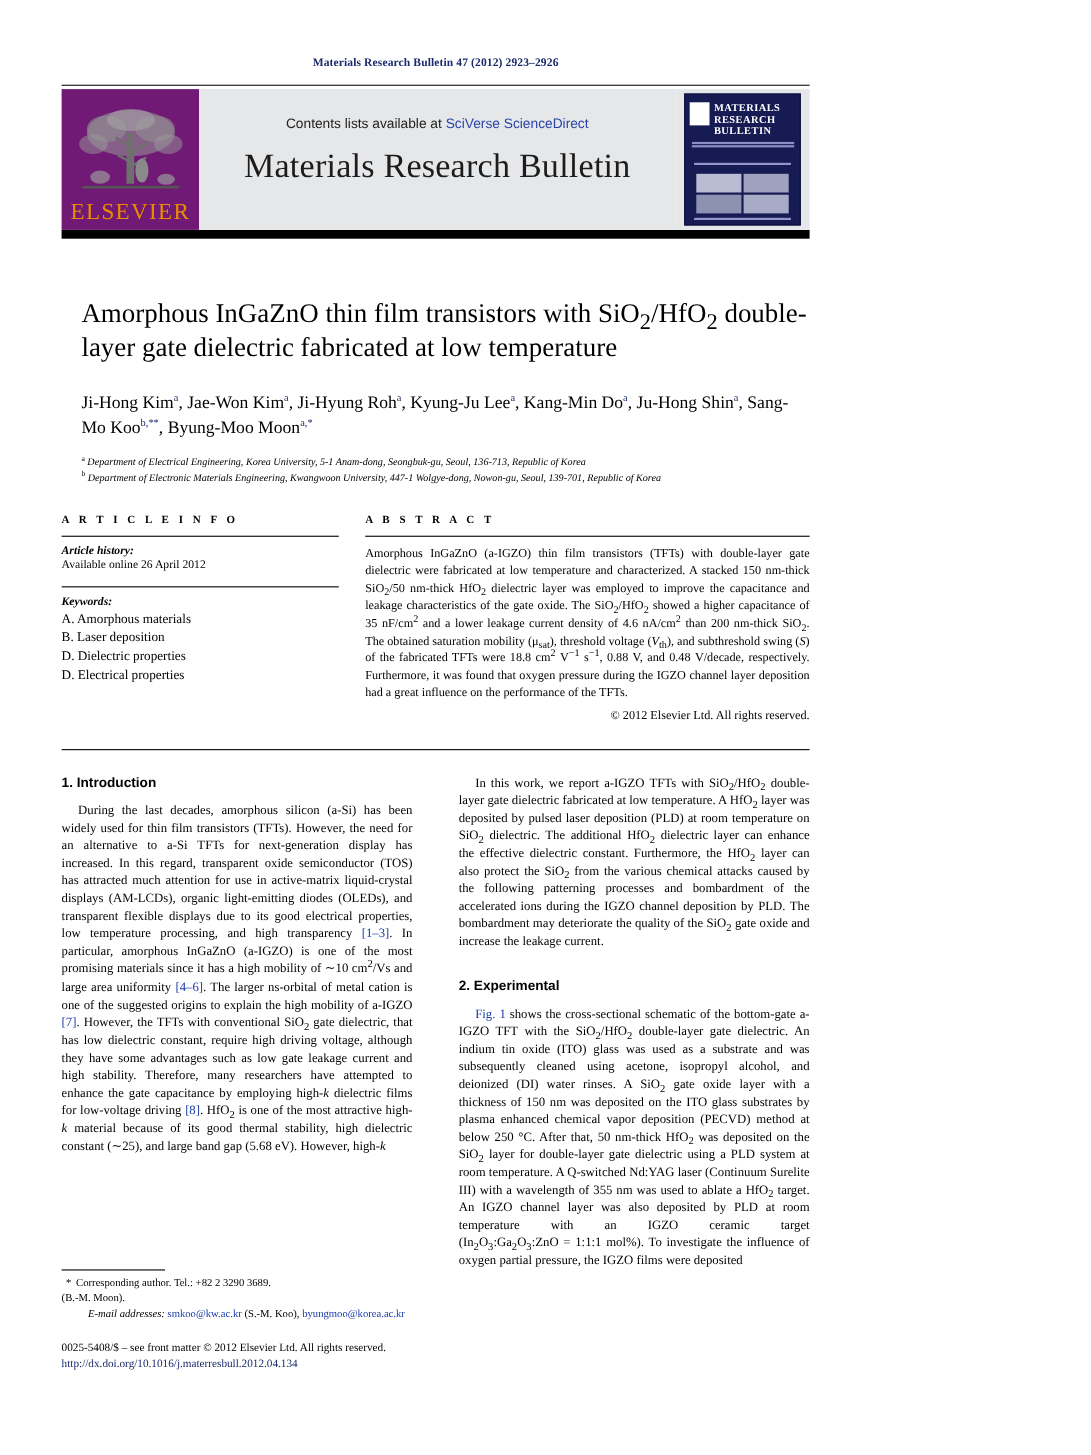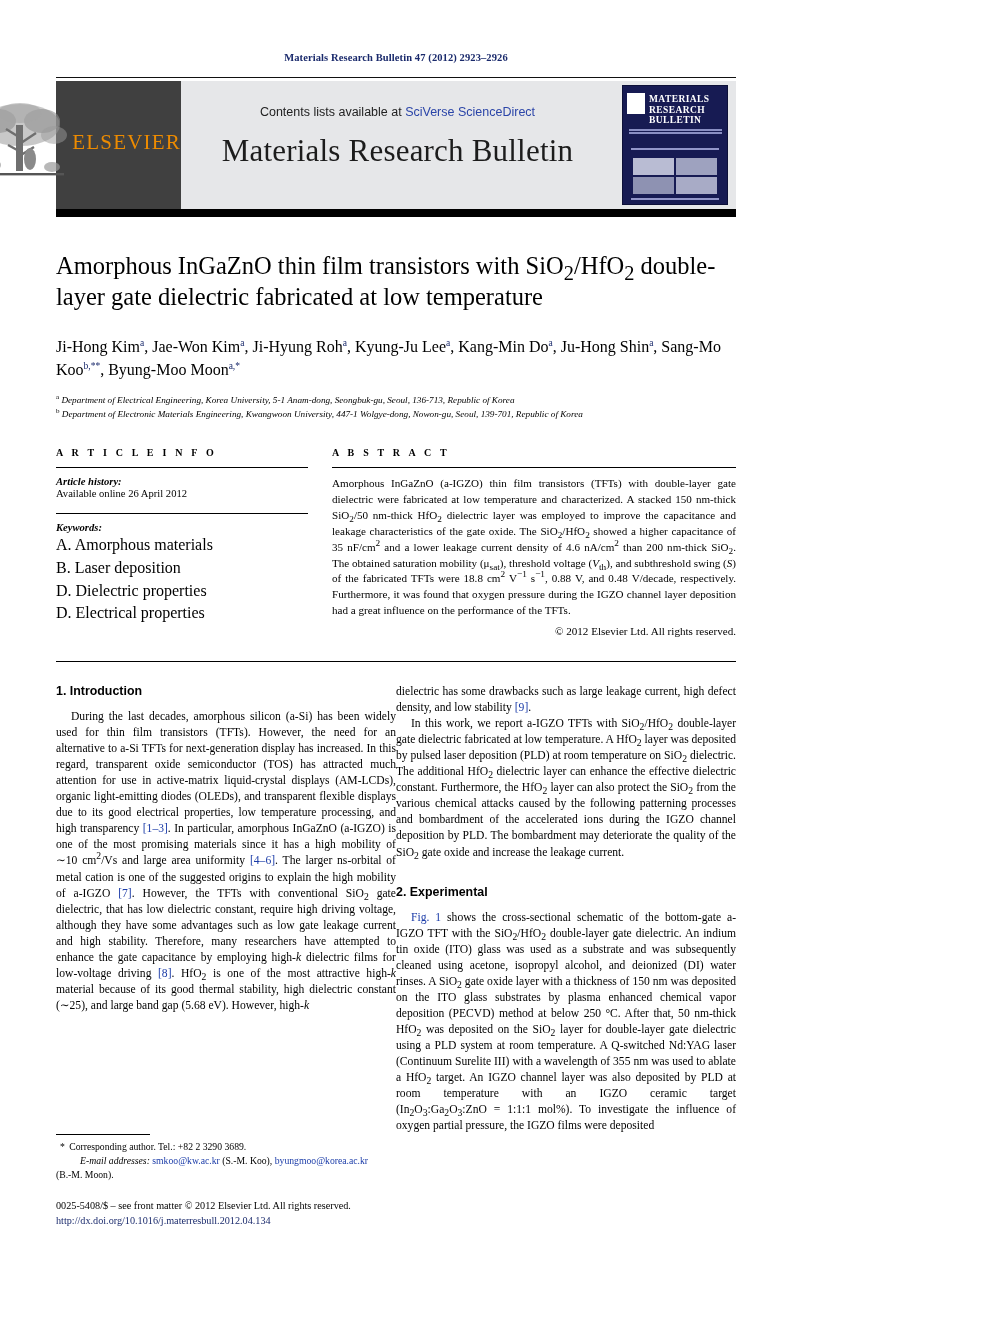--- a/index.html
+++ b/index.html
@@ -40,24 +40,25 @@
   .masthead {
     display: flex;
     align-items: stretch;
     height: 128px;
     margin-top: 3px;
   }
   .elsevier-logo {
     width: 125px;
     flex: 0 0 125px;
     display: flex;
+    flex-direction: column;
     align-items: center;
     justify-content: flex-end;
     padding-bottom: 6px;
-    background: #404040;
+    background: #701a75;
   }
   .tree-wrap { width: 104px; height: 86px; }
   .elsevier-word {
     font-family: "Liberation Serif", serif;
     color: #ED8B00;
     font-size: 21px;
     letter-spacing: 1.2px;
     line-height: 1;
     margin-top: 1px;
   }
@@ -142,21 +143,21 @@
   .cover-foot {
     position:absolute; bottom:4px; left:8px; right:8px; height:1.6px; background:#9296c9;
   }
   .black-bar {
     height: 8px;
     background: #000;
     margin-top: 0;
   }
 
   
-  .title-block { padding-top: 34px; }
+  .title-block { padding-top: 54px; margin-left: 18px; }
   .art-title {
     font-family: "Liberation Serif", serif;
     font-size: 24.5px;
     line-height: 1.26;
     font-weight: normal;
     margin: 0 0 22px 0;
     max-width: 830px;
   }
   .authors {
     font-size: 16px;
@@ -187,37 +188,38 @@
     font-size: 10px;
     letter-spacing: 3.2px;
     margin-bottom: 9px;
   }
   .hr-thin { border-top: 1px solid #000; margin: 0 0 8px 0; }
   .hist-label, .kw-label {
     font-style: italic; font-weight: bold; font-size: 10.6px; margin:0;
   }
   .hist-val { font-size: 10.6px; margin: 1px 0 0 0; }
   .hr-gap { margin-top: 14px; }
-  .kw-list { margin: 1px 0 0 0; font-size: 16px; line-height: 1.42; }
+  .kw-list { margin: 1px 0 0 0; font-size: 12px; line-height: 1.42; }
   .abstract-text {
     font-size: 11.1px;
     line-height: 1.43;
     text-align: justify;
     margin: 0;
   }
   .copyright {
     text-align: right;
     font-size: 11.1px;
     margin-top: 6px;
   }
 
   
   .body-rule { border-top: 1px solid #000; margin-top: 24px; }
   .body-cols {
     display: flex;
+    gap: 42px;
     margin-top: 22px;
   }
   .bcol { flex: 1 1 0; position: relative; }
   .h2 {
     font-family: "Liberation Sans", sans-serif;
     font-size: 12.4px;
     font-weight: bold;
     margin: 0 0 11px 0;
   }
   .h2.spaced { margin-top: 24px; }
@@ -356,32 +358,31 @@
 
   <div class="body-cols">
 
     <div class="bcol" style="height:545px;">
       <h2 class="h2">1. Introduction</h2>
       <p class="body">During the last decades, amorphous silicon (a-Si) has been widely used for thin film transistors (TFTs). However, the need for an alternative to a-Si TFTs for next-generation display has increased. In this regard, transparent oxide semiconductor (TOS) has attracted much attention for use in active-matrix liquid-crystal displays (AM-LCDs), organic light-emitting diodes (OLEDs), and transparent flexible displays due to its good electrical properties, low temperature processing, and high transparency <span class="ref">[1–3]</span>. In particular, amorphous InGaZnO (a-IGZO) is one of the most promising materials since it has a high mobility of ∼10&nbsp;cm<sup>2</sup>/Vs and large area uniformity <span class="ref">[4–6]</span>. The larger ns-orbital of metal cation is one of the suggested origins to explain the high mobility of a-IGZO <span class="ref">[7]</span>. However, the TFTs with conventional SiO<sub>2</sub> gate dielectric, that has low dielectric constant, require high driving voltage, although they have some advantages such as low gate leakage current and high stability. Therefore, many researchers have attempted to enhance the gate capacitance by employing high-<i>k</i> dielectric films for low-voltage driving <span class="ref">[8]</span>. HfO<sub>2</sub> is one of the most attractive high-<i>k</i> material because of its good thermal stability, high dielectric constant (∼25), and large band gap (5.68&nbsp;eV). However, high-<i>k</i></p>
 
       <div class="footnotes">
         <div class="fn-rule"></div>
         <p class="fn"><span class="star">*</span>&nbsp; <span>Corresponding author. Tel.: +82 2 3290 3689.</span></p>
+        <p class="fn" style="text-indent:0; padding-left:0;"><span>(B.-M. Moon).</span></p>
         <p class="fn" style="text-indent:0; padding-left:24px;"><em>E-mail addresses:</em> <span class="mail">smkoo@kw.ac.kr</span> <span>(S.-M. Koo),</span> <span class="mail">byungmoo@korea.ac.kr</span></p>
-        <p class="fn" style="text-indent:0; padding-left:0;"><span>(B.-M. Moon).</span></p>
 
         <div class="issn-block">
           <p class="issn">0025-5408/$ – see front matter © 2012 Elsevier Ltd. All rights reserved.</p>
           <p class="issn doi">http://dx.doi.org/10.1016/j.materresbull.2012.04.134</p>
         </div>
       </div>
     </div>
 
     <div class="bcol">
-      <p class="body noindent">dielectric has some drawbacks such as large leakage current, high defect density, and low stability <span class="ref">[9]</span>.</p>
       <p class="body">In this work, we report a-IGZO TFTs with SiO<sub>2</sub>/HfO<sub>2</sub> double-layer gate dielectric fabricated at low temperature. A HfO<sub>2</sub> layer was deposited by pulsed laser deposition (PLD) at room temperature on SiO<sub>2</sub> dielectric. The additional HfO<sub>2</sub> dielectric layer can enhance the effective dielectric constant. Furthermore, the HfO<sub>2</sub> layer can also protect the SiO<sub>2</sub> from the various chemical attacks caused by the following patterning processes and bombardment of the accelerated ions during the IGZO channel deposition by PLD. The bombardment may deteriorate the quality of the SiO<sub>2</sub> gate oxide and increase the leakage current.</p>
 
       <h2 class="h2 spaced">2. Experimental</h2>
 
       <p class="body"><span class="ref">Fig. 1</span> shows the cross-sectional schematic of the bottom-gate a-IGZO TFT with the SiO<sub>2</sub>/HfO<sub>2</sub> double-layer gate dielectric. An indium tin oxide (ITO) glass was used as a substrate and was subsequently cleaned using acetone, isopropyl alcohol, and deionized (DI) water rinses. A SiO<sub>2</sub> gate oxide layer with a thickness of 150&nbsp;nm was deposited on the ITO glass substrates by plasma enhanced chemical vapor deposition (PECVD) method at below 250&nbsp;°C. After that, 50&nbsp;nm-thick HfO<sub>2</sub> was deposited on the SiO<sub>2</sub> layer for double-layer gate dielectric using a PLD system at room temperature. A Q-switched Nd:YAG laser (Continuum Surelite III) with a wavelength of 355&nbsp;nm was used to ablate a HfO<sub>2</sub> target. An IGZO channel layer was also deposited by PLD at room temperature with an IGZO ceramic target (In<sub>2</sub>O<sub>3</sub>:Ga<sub>2</sub>O<sub>3</sub>:ZnO&nbsp;=&nbsp;1:1:1&nbsp;mol%). To investigate the influence of oxygen partial pressure, the IGZO films were deposited</p>
     </div>
   </div>
 
 </div>
 

